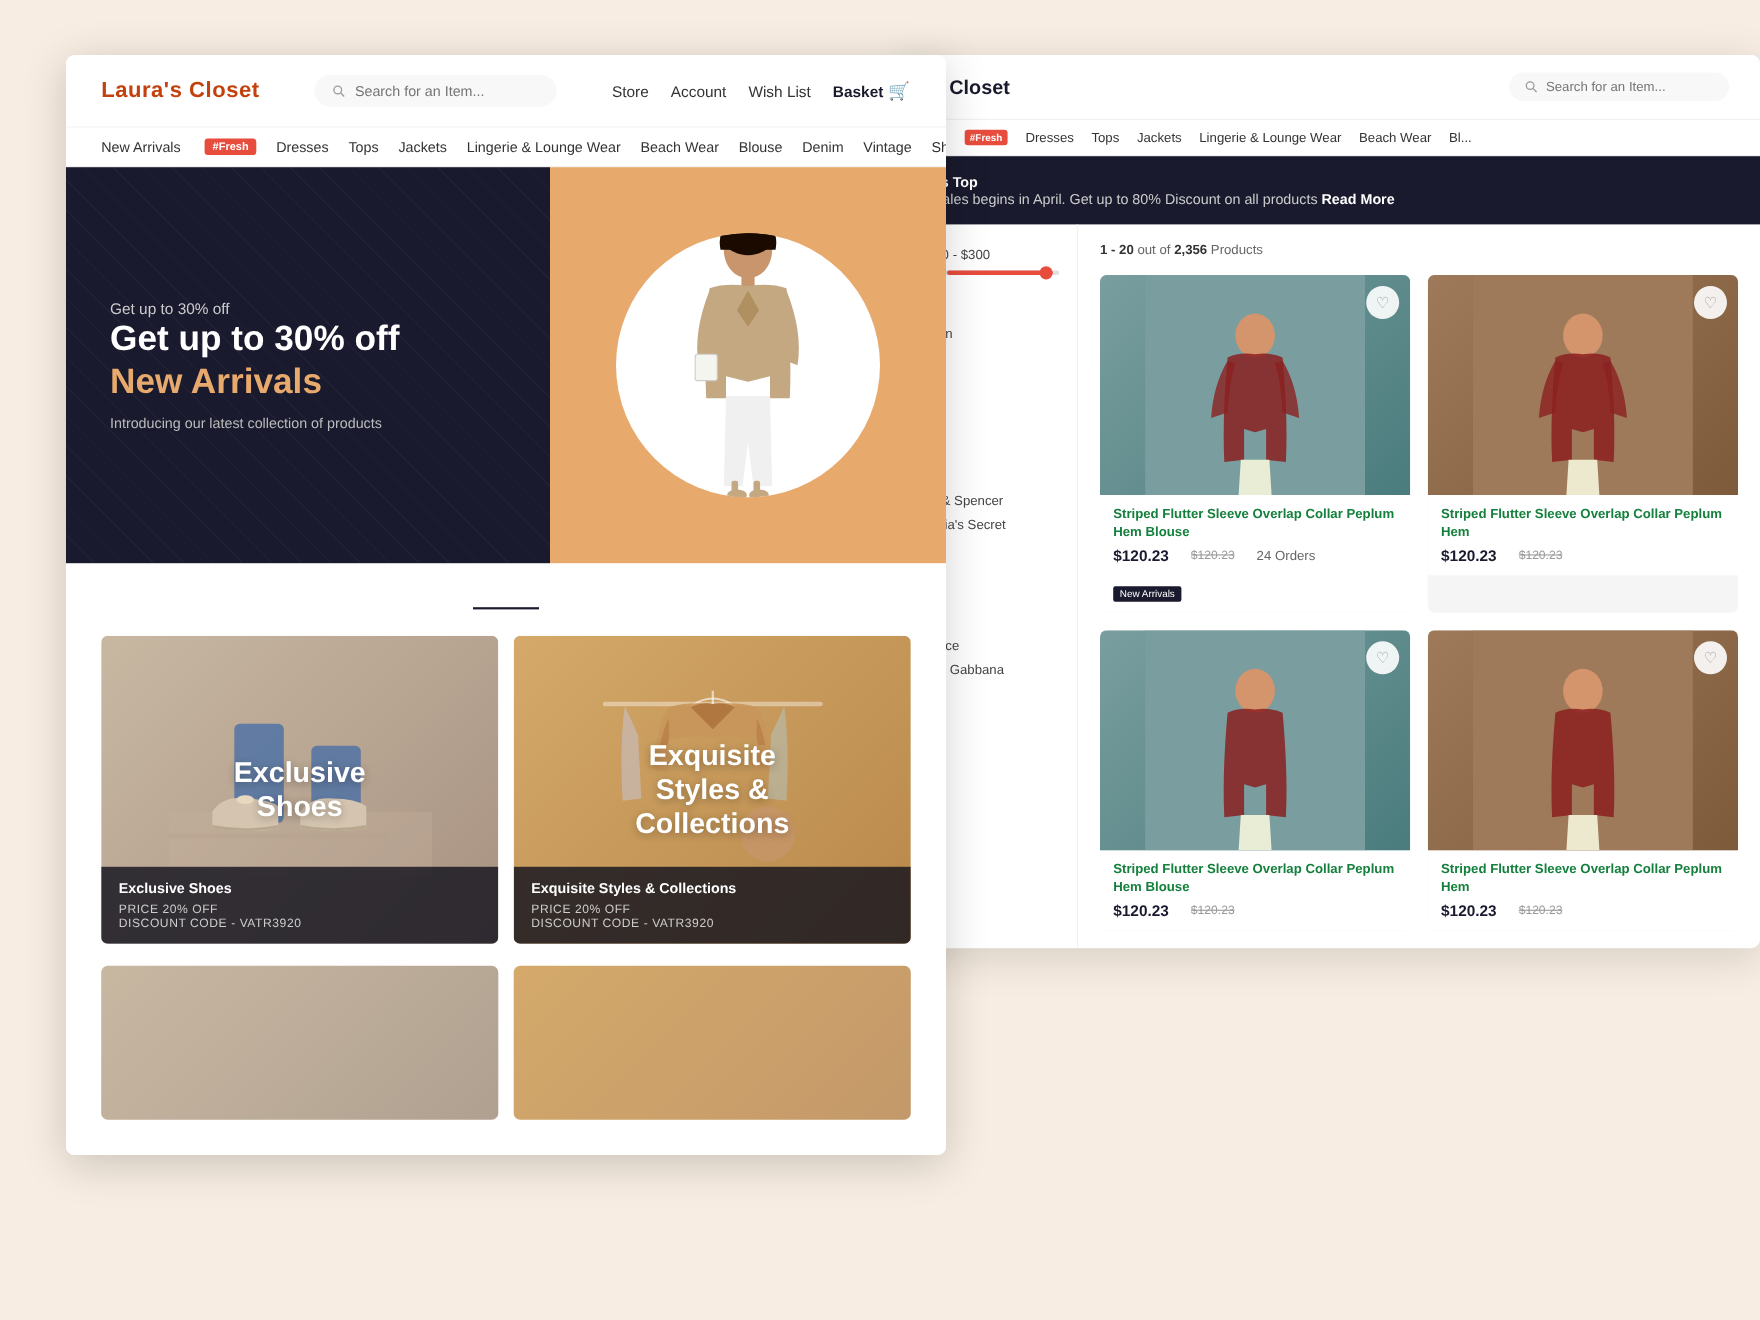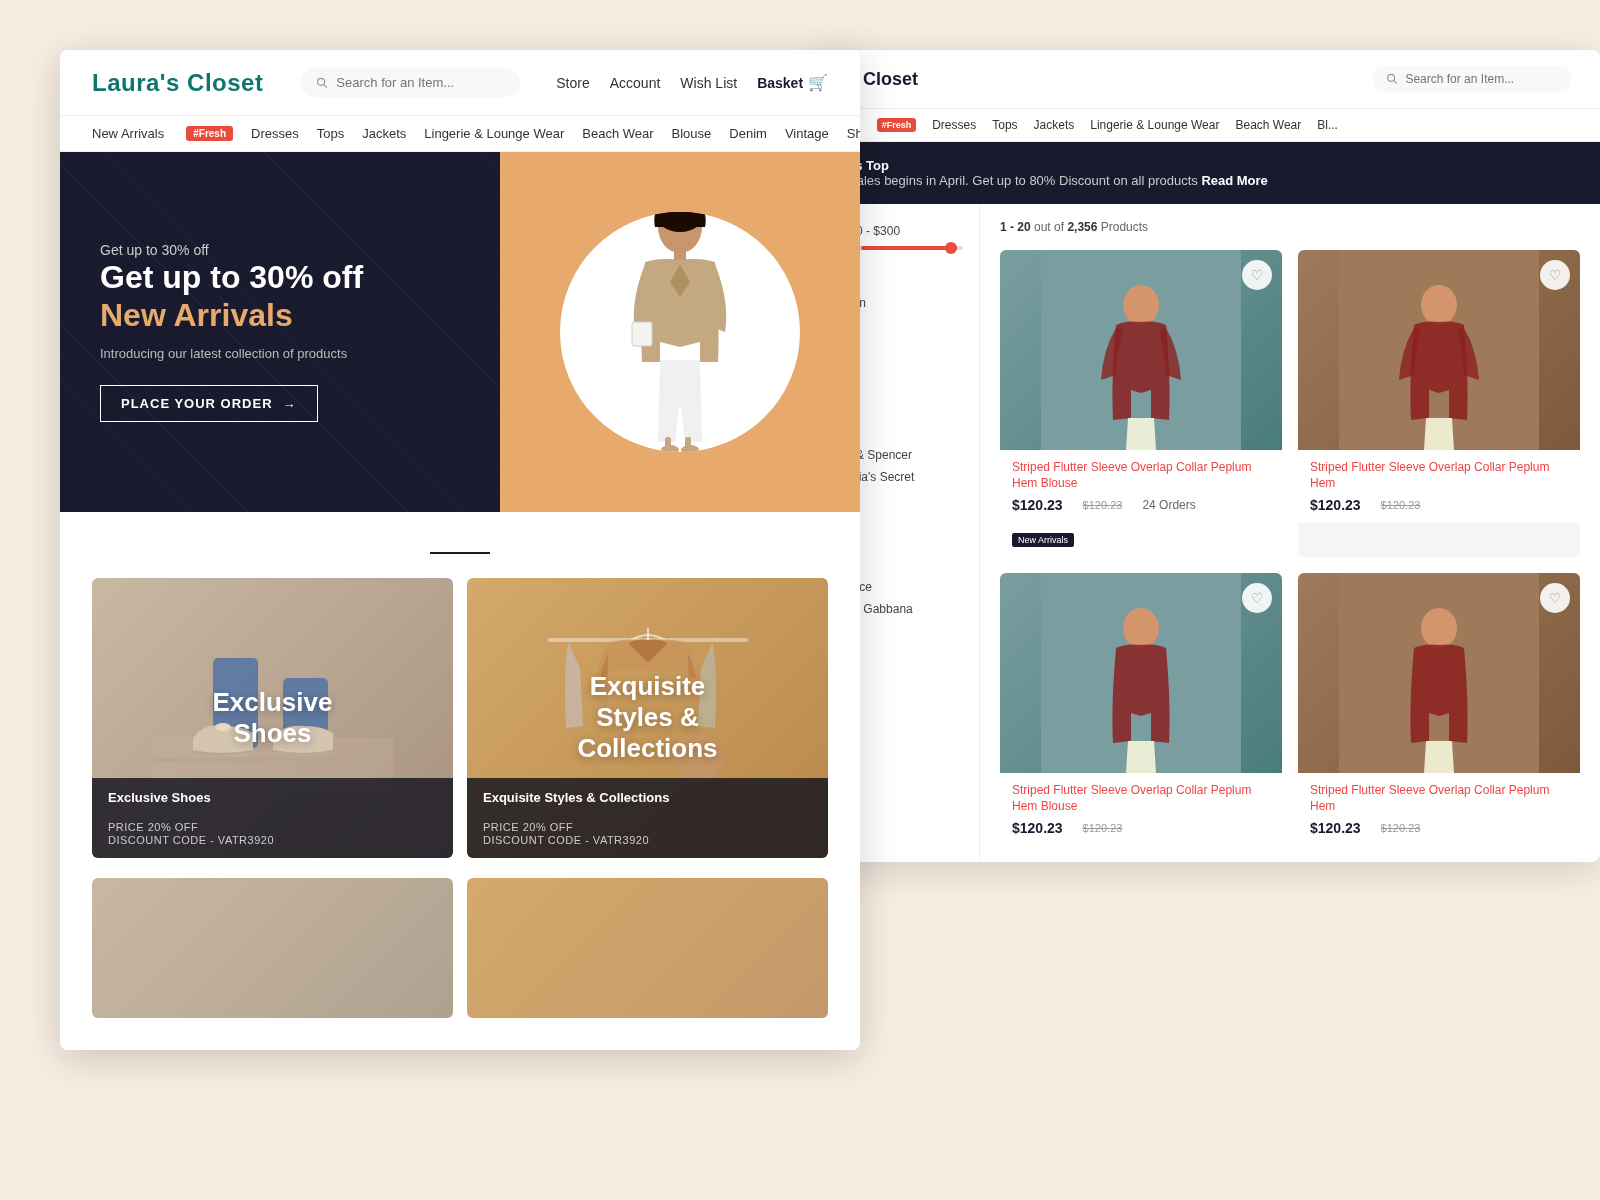--- a/index.html
+++ b/index.html
@@ -27,23 +27,23 @@
     
     .header {
       display: flex;
       align-items: center;
       justify-content: space-between;
       padding: 18px 32px;
       background: #fff;
       border-bottom: 1px solid #f0f0f0;
     }
     .logo {
-      font-size: 24px;
-      font-weight: 700;
-      color: #0f766e;
+      font-size: 20px;
+      font-weight: 700;
+      color: #c2410c;
       letter-spacing: 0.5px;
     }
     .search-bar {
       display: flex;
       align-items: center;
       background: #f8f8f8;
       border-radius: 20px;
       padding: 7px 16px;
       gap: 8px;
       width: 220px;
@@ -246,21 +246,21 @@
       z-index: 3;
     }
     .highlight-footer-title {
       font-size: 13px;
       font-weight: 700;
       color: #fff;
     }
     .highlight-footer-price {
       font-size: 11px;
       color: #ccc;
-      margin-top: 16px;
+      margin-top: 6px;
       text-transform: uppercase;
       letter-spacing: 0.5px;
     }
     .highlight-footer-code {
       font-size: 11px;
       color: #ccc;
       margin-top: 1px;
       text-transform: uppercase;
       letter-spacing: 0.5px;
     }
@@ -453,22 +453,22 @@
       border: none;
       font-size: 14px;
       color: #999;
     }
     .product-info {
       padding: 10px 12px;
       background: #fff;
     }
     .product-name {
       font-size: 12px;
-      font-weight: 400;
-      color: #ef4444;
+      font-weight: 700;
+      color: #15803d;
       line-height: 1.3;
       margin-bottom: 6px;
     }
     .product-price-row {
       display: flex;
       align-items: center;
       gap: 20px;
       flex-wrap: wrap;
     }
     .product-price {
@@ -563,24 +563,20 @@
 
   <div class="hero">
     <div class="hero-left">
       <div class="hero-subtitle">Get up to 30% off</div>
 
       <div style="position:relative;z-index:1;">
         <div style="font-size:32px;font-weight:700;color:#fff;line-height:1.2;">Get up to 30% off</div>
         <div style="font-size:32px;font-weight:700;color:#e8a96d;line-height:1.2;">New Arrivals</div>
       </div>
       <div class="hero-desc">Introducing our latest collection of products</div>
-      <button class="hero-cta">
-        <span>PLACE YOUR ORDER</span>
-        <span>→</span>
-      </button>
     </div>
     <div class="hero-right">
       <div class="hero-model-circle">
 
         <svg viewBox="0 0 160 300" width="160" height="300">
 
           <ellipse cx="80" cy="45" rx="22" ry="26" fill="#c8956c"></ellipse>
 
           <ellipse cx="80" cy="30" rx="25" ry="20" fill="#1a0a00"></ellipse>
           <path d="M55,45 Q50,20 80,15 Q110,20 105,45" fill="#1a0a00"></path>

